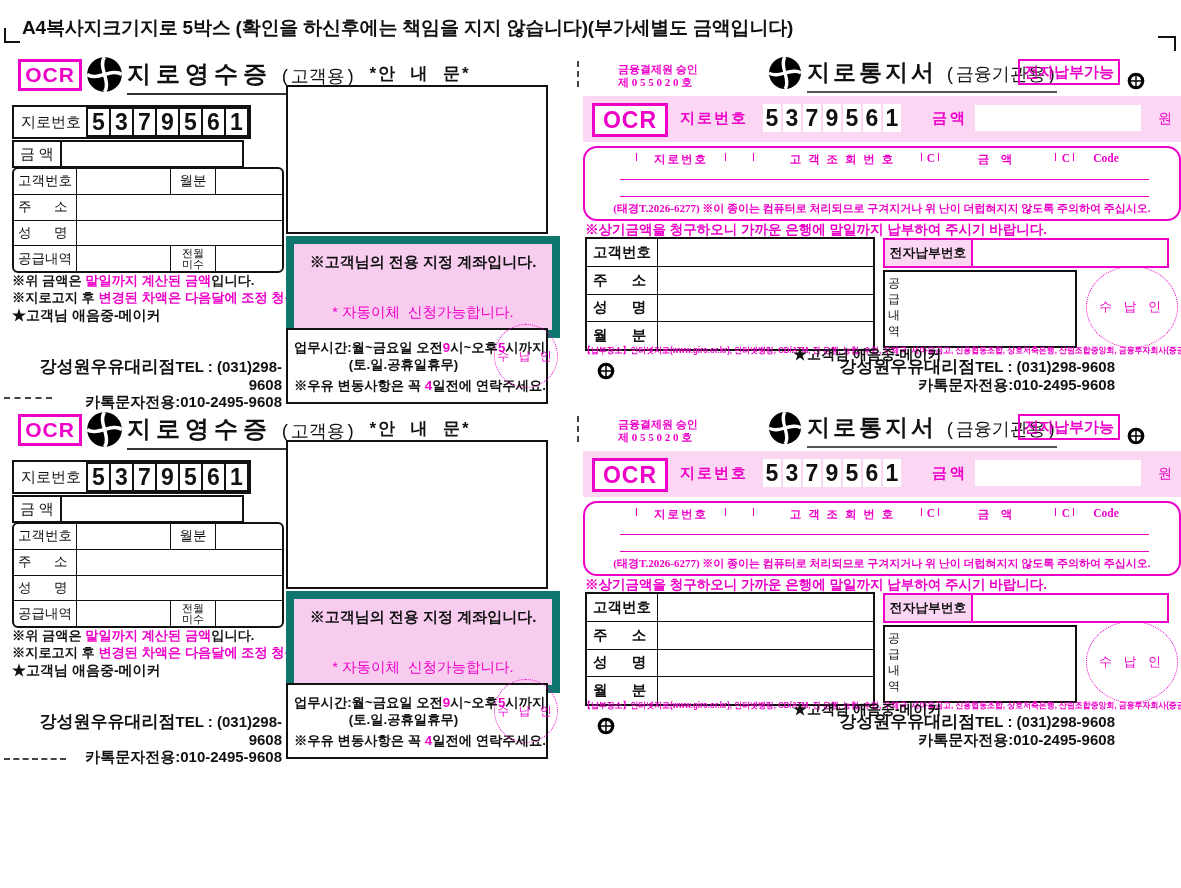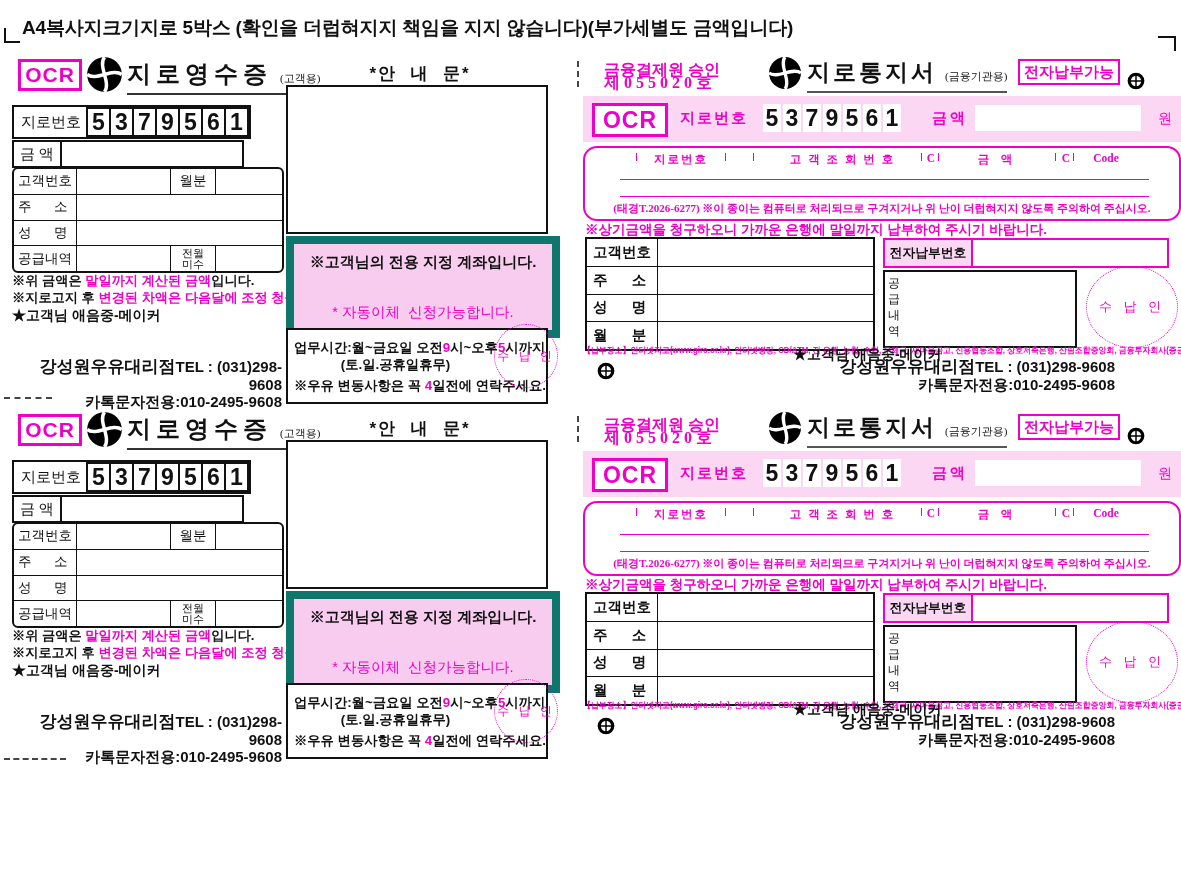--- a/index.html
+++ b/index.html
@@ -19,21 +19,21 @@
   .h1{top:55px;} .h2{top:410px;}
 
   
   .ocr-badge{display:flex;align-items:center;justify-content:center;background:#fff;border:3px solid var(--magenta,#ee00c8);color:var(--magenta,#ee00c8);font-weight:700;letter-spacing:1px;}
   .left-ocr{position:absolute;left:18px;top:4px;width:58px;height:26px;font-size:21px;}
   .giro-logo{position:absolute;}
   .logo-left{left:86px;top:1px;width:37px;height:37px;}
   .title-wrap{position:absolute;display:flex;align-items:baseline;gap:8px;border-bottom:2px solid #333;padding-bottom:3px;}
   .title-left{left:127px;top:3px;}
   .big-title{font-size:24px;font-weight:700;letter-spacing:5px;}
-  .title-suffix{font-family:Liberation Serif, serif;font-size:11px;}
+  .title-suffix{font-family:Liberation Mono, monospace;font-size:18px;}
   .giro-no-row{position:absolute;left:12px;top:50px;height:30px;border:2px solid #111;display:flex;align-items:stretch;background:#fff;}
   .giro-no-label{display:flex;align-items:center;padding:0 7px;font-size:15px;}
   .digit-cell{width:21px;display:flex;align-items:center;justify-content:center;border:2px solid #111;margin-left:-2px;font-size:23px;font-weight:700;background:#fff;}
   .amount-row{position:absolute;left:12px;top:85px;width:228px;height:24px;border:2px solid #111;display:flex;}
   .amount-label{display:flex;align-items:center;padding:0 6px;font-size:15px;border-right:2px solid #111;}
   .amount-value{flex:1;}
   .cust-table{position:absolute;left:12px;top:112px;width:268px;height:102px;border:2px solid #111;border-radius:6px;display:flex;flex-direction:column;background:#fff;}
   .ct-row{flex:1;display:flex;border-bottom:1.5px solid #111;align-items:stretch;}
   .ct-row:last-child{border-bottom:none;}
   .ct-label{width:58px;display:flex;align-items:center;padding-left:4px;font-size:13.5px;border-right:1.5px solid #111;}
@@ -51,28 +51,28 @@
   .contact .c2{font-size:15px;}
 
   
   .guide-title{position:absolute;left:300px;top:7px;width:240px;text-align:center;font-size:17px;font-weight:700;letter-spacing:2px;white-space:pre;}
   .guide-box{position:absolute;left:286px;top:30px;width:258px;height:145px;border:2px solid #111;background:#fff;}
   .account-box{position:absolute;left:286px;top:181px;width:258px;height:86px;border:8px solid #0f766e;background:var(--box-pink,#f8ccef);}
   .acct-t{position:absolute;left:0;top:9px;width:100%;text-align:center;font-size:15px;font-weight:700;}
   .acct-b{position:absolute;left:0;bottom:8px;width:100%;text-align:center;font-size:14.5px;font-weight:400;white-space:pre;}
   .hours-box{position:absolute;left:286px;top:273px;width:258px;height:72px;border:2px solid #111;background:#fff;font-size:13.3px;font-weight:700;}
   .hline1{position:absolute;left:6px;top:9px;white-space:nowrap;}
-  .hline2{position:absolute;left:0;top:26px;width:215px;text-align:center;}
+  .hline2{position:absolute;left:8px;top:26px;width:215px;text-align:center;}
   .hline3{position:absolute;left:6px;top:47px;white-space:nowrap;}
   .stamp{border:1.5px dotted var(--magenta,#ee00c8);border-radius:50%;color:var(--magenta,#ee00c8);display:flex;align-items:center;justify-content:center;letter-spacing:3px;background:transparent;}
   .stamp-mid{position:absolute;left:494px;top:269px;width:62px;height:62px;font-size:12px;}
 
   
   .vcut{position:absolute;left:577px;top:6px;height:26px;border-left:2px dashed #444;}
-  .approval{position:absolute;left:604px;top:8px;font-size:16px;line-height:13px;font-weight:700;}
+  .approval{position:absolute;left:618px;top:8px;font-size:11px;line-height:13px;font-weight:700;}
   .logo-right{left:768px;top:1px;width:34px;height:34px;}
   .title-right{left:807px;top:2px;border-bottom:2px solid #555;min-width:200px;}
   .title-right .big-title{font-size:23px;letter-spacing:3px;}
   .epay-badge{position:absolute;left:1018px;top:4px;width:98px;height:22px;border:2px solid var(--magenta,#ee00c8);color:var(--magenta,#ee00c8);display:flex;align-items:center;justify-content:center;font-size:15px;font-weight:700;}
   .regmark{position:absolute;width:18px;height:18px;}
   .rm-top{left:1127px;top:17px;}
   .rm-bot{left:597px;top:307px;}
   .pink-band{position:absolute;left:583px;top:41px;width:598px;height:46px;background:var(--band-pink,#fbd7f4);}
   .band-ocr{position:absolute;left:9px;top:7px;width:70px;height:28px;font-size:23px;}
   .band-giro-label{position:absolute;left:97px;top:13px;font-size:15px;font-weight:700;letter-spacing:2px;}
@@ -100,21 +100,21 @@
   .supply-box{position:absolute;left:883px;top:215px;width:190px;height:74px;border:2.5px solid #111;background:#fff;}
   .supply-label{position:absolute;left:2px;top:3px;width:14px;font-size:12px;line-height:16px;word-break:break-all;text-align:center;}
   .stamp-right{position:absolute;left:1086px;top:211px;width:90px;height:80px;font-size:13px;letter-spacing:4px;}
   .pay-places{position:absolute;left:583px;top:290px;width:598px;font-size:8.5px;white-space:nowrap;transform:scaleX(0.93);transform-origin:left;font-weight:700;}
   .right-star{left:793px;top:291px;}
   .contact-right{left:815px;top:303px;width:300px;}
 </style>
 </head>
 <body>
 
-<div class="page-header">A4복사지크기지로 5박스 (확인을 더럽혀지지 책임을 지지 않습니다)(부가세별도 금액입니다)</div>
+<div class="page-header">A4복사지크기지로 5박스 (확인을 하신후에는 책임을 지지 않습니다)(부가세별도 금액입니다)</div>
 <div class="corner-tl"></div>
 <div class="corner-tr"></div>
 <div class="cut-dash-mid"></div>
 <div class="cut-dash-bot"></div>
 
 <div class="half h1">
 
   <div class="ocr-badge left-ocr">OCR</div>
   <svg class="giro-logo logo-left" viewBox="0 0 32 32">
       <circle cx="16" cy="16" r="15" fill="#000"></circle>

